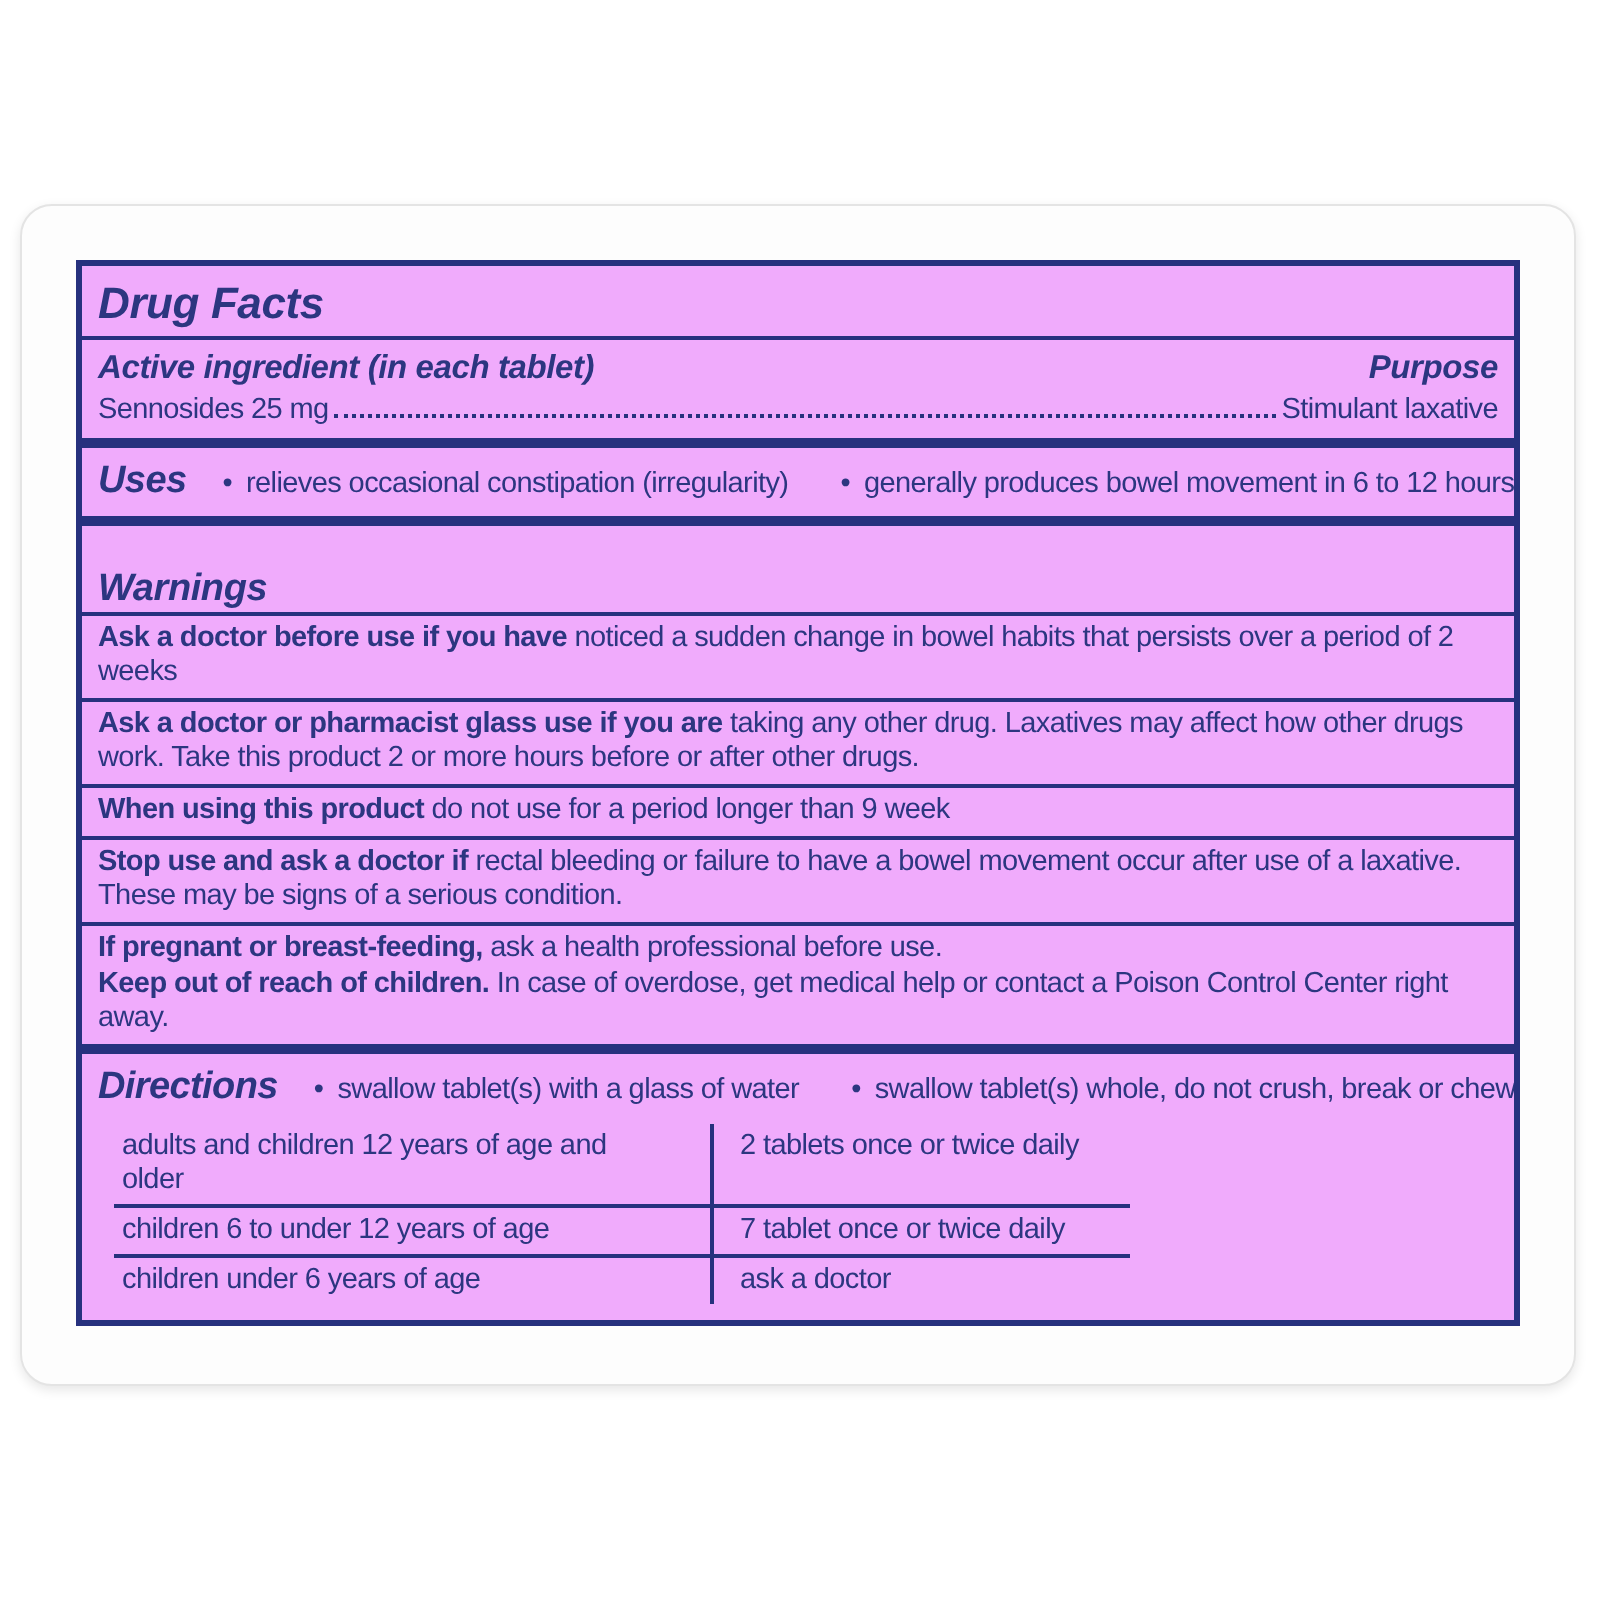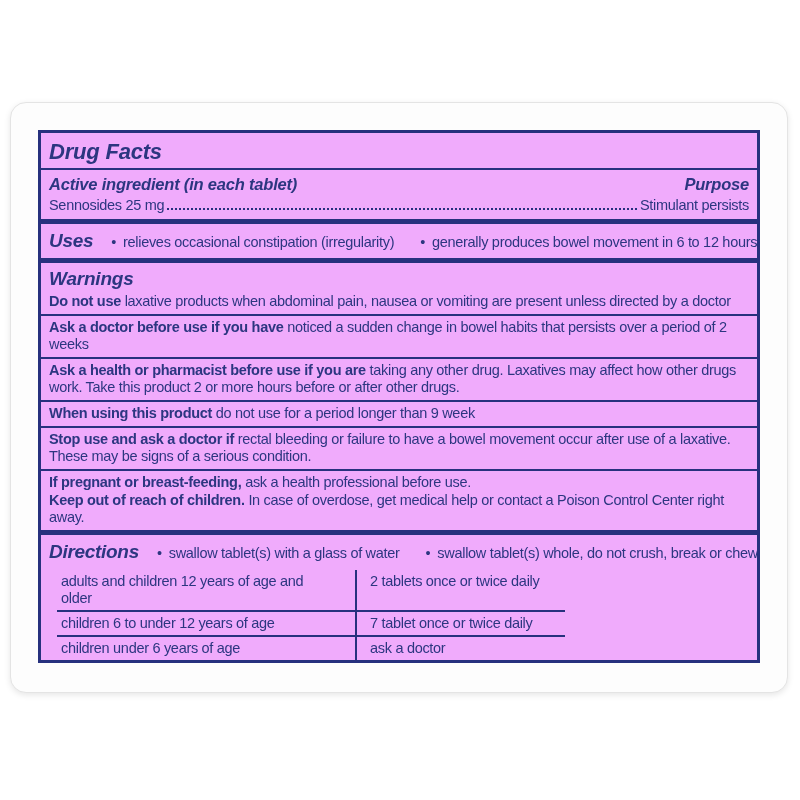--- a/index.html
+++ b/index.html
@@ -62,21 +62,21 @@
     min-width:20px;
   }
   
   .inline-row{
     display:flex;align-items:baseline;
     padding:5px 8px 6px;
   }
   .bullet-item{white-space:nowrap;}
   .bullet-item::before{content:"•";margin-right:7px;}
   
-  .warn-head{padding:4px 8px 0;}
+  .warn-head{padding:20px 8px 0;}
   
   .dose-table{
     width:508px;
     margin:1px 0 6px 16px;
     font-size:14.5px;line-height:17px;letter-spacing:-0.3px;
   }
   .dose-row{display:grid;grid-template-columns:286px 1fr;gap:12px;}
   .dose-row.underlined{border-bottom:2px solid var(--navy);}
   .dose-group{padding:3px 8px 3px 4px;}
   .dose-amount{padding:3px 0 3px 13px;border-left:2px solid var(--navy);}
@@ -92,44 +92,43 @@
     <div class="df-title">Drug Facts</div>
     <hr class="rule">
 
     <div class="sub-heading-row">
       <span>Active ingredient (in each tablet)</span>
       <span>Purpose</span>
     </div>
     <div class="leader-row bodytext">
       <span>Sennosides 25 mg</span>
       <span class="leader-dots"></span>
-      <span>Stimulant persists</span>
+      <span>Stimulant laxative</span>
     </div>
 
     <div class="bar"></div>
 
     <div class="inline-row bodytext">
       <span class="sec-heading">Uses</span>
       <span class="gap18"></span>
       <span class="bullet-item">relieves occasional constipation (irregularity)</span>
       <span class="gap26"></span>
       <span class="bullet-item">generally produces bowel movement in 6 to 12 hours</span>
     </div>
 
     <div class="bar"></div>
 
     <div class="sec-heading warn-head">Warnings</div>
 
-    <p class="para bodytext"><b>Do not use</b> <span>laxative products when abdominal pain, nausea or vomiting are present unless directed by a doctor</span></p>
     <hr class="rule">
 
     <p class="para bodytext"><b>Ask a doctor before use if you have</b> <span>noticed a sudden change in bowel habits that persists over a period of 2 weeks</span></p>
     <hr class="rule">
 
-    <p class="para bodytext"><b>Ask a health or pharmacist before use if you are</b> <span>taking any other drug. Laxatives may affect how other drugs work. Take this product 2 or more hours before or after other drugs.</span></p>
+    <p class="para bodytext"><b>Ask a doctor or pharmacist glass use if you are</b> <span>taking any other drug. Laxatives may affect how other drugs work. Take this product 2 or more hours before or after other drugs.</span></p>
     <hr class="rule">
 
     <p class="para bodytext"><b>When using this product</b> <span>do not use for a period longer than 9 week</span></p>
     <hr class="rule">
 
     <p class="para bodytext"><b>Stop use and ask a doctor if</b> <span>rectal bleeding or failure to have a bowel movement occur after use of a laxative. These may be signs of a serious condition.</span></p>
     <hr class="rule">
 
     <p class="para bodytext" style="padding-bottom:0;"><b>If pregnant or breast-feeding,</b> <span>ask a health professional before use.</span></p>
     <p class="para bodytext" style="padding-top:1px;"><b>Keep out of reach of children.</b> <span>In case of overdose, get medical help or contact a Poison Control Center right away.</span></p>

